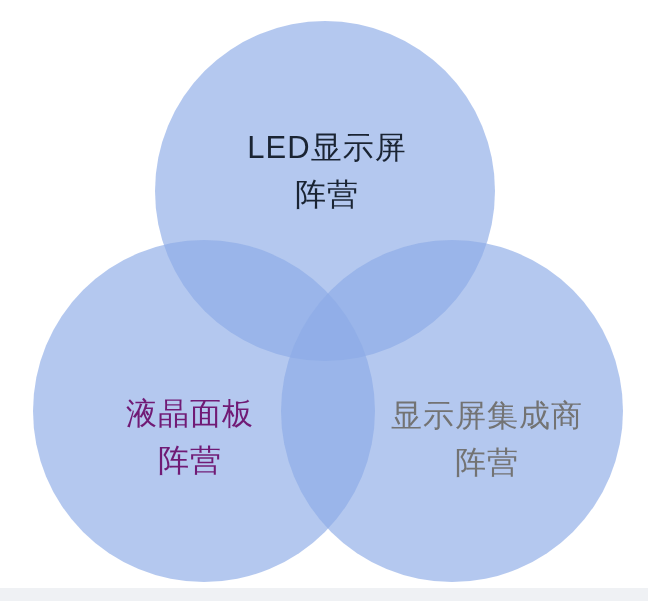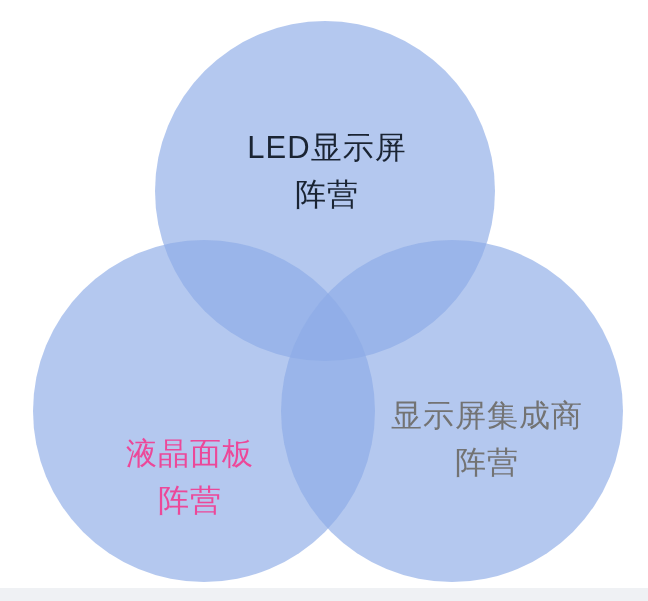--- a/index.html
+++ b/index.html
@@ -82,21 +82,21 @@
 
   <div class="venn-circle circle-left" style="background-color: rgba(140, 170, 230, 0.65);"></div>
 
   <div class="venn-circle circle-right" style="background-color: rgba(140, 170, 230, 0.65);"></div>
 
   <div class="venn-label label-top" style="color: rgb(26, 36, 51);">
     <span class="line">LED显示屏</span>
     <span class="line">阵营</span>
   </div>
 
-  <div class="venn-label label-left" style="color: #ec4899; margin-top: 40px;">
+  <div class="venn-label label-left" style="color: #701a75;">
     <span class="line">液晶面板</span>
     <span class="line">阵营</span>
   </div>
 
   <div class="venn-label label-right" style="color: #737373;">
     <span class="line">显示屏集成商</span>
     <span class="line">阵营</span>
   </div>
 
   <div class="bottom-strip" style="background-color: rgb(239, 241, 244);"></div>

